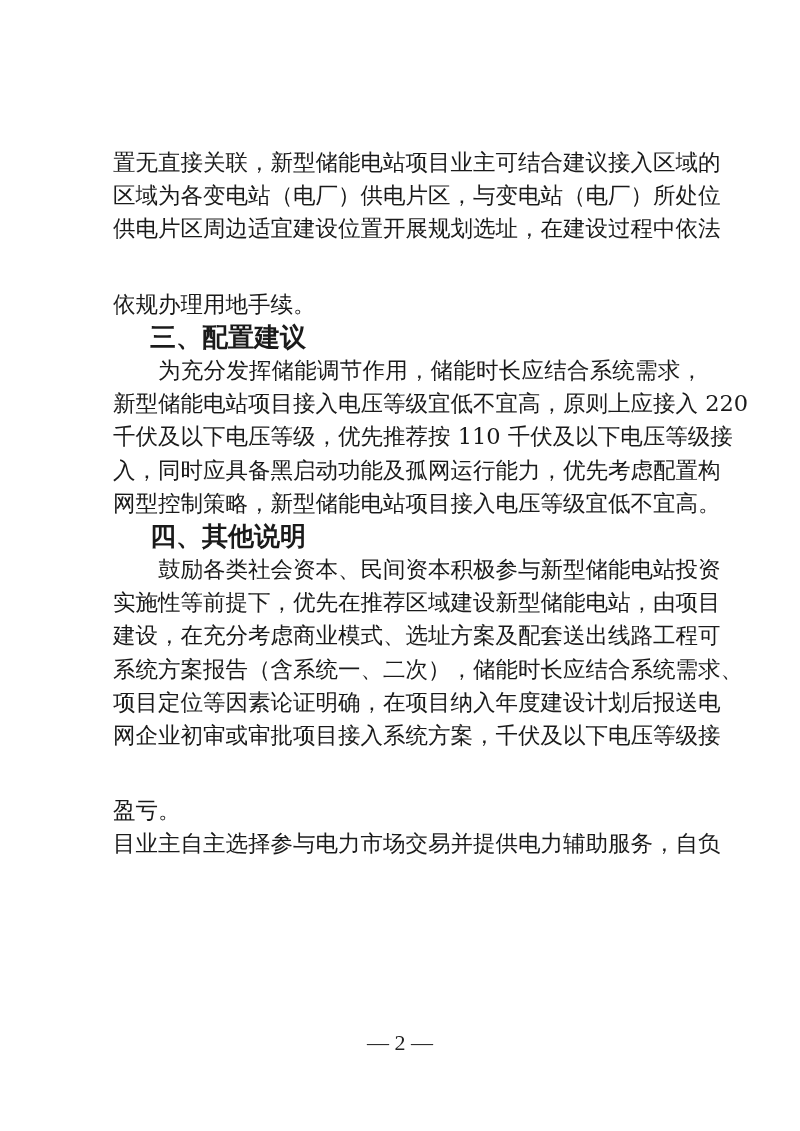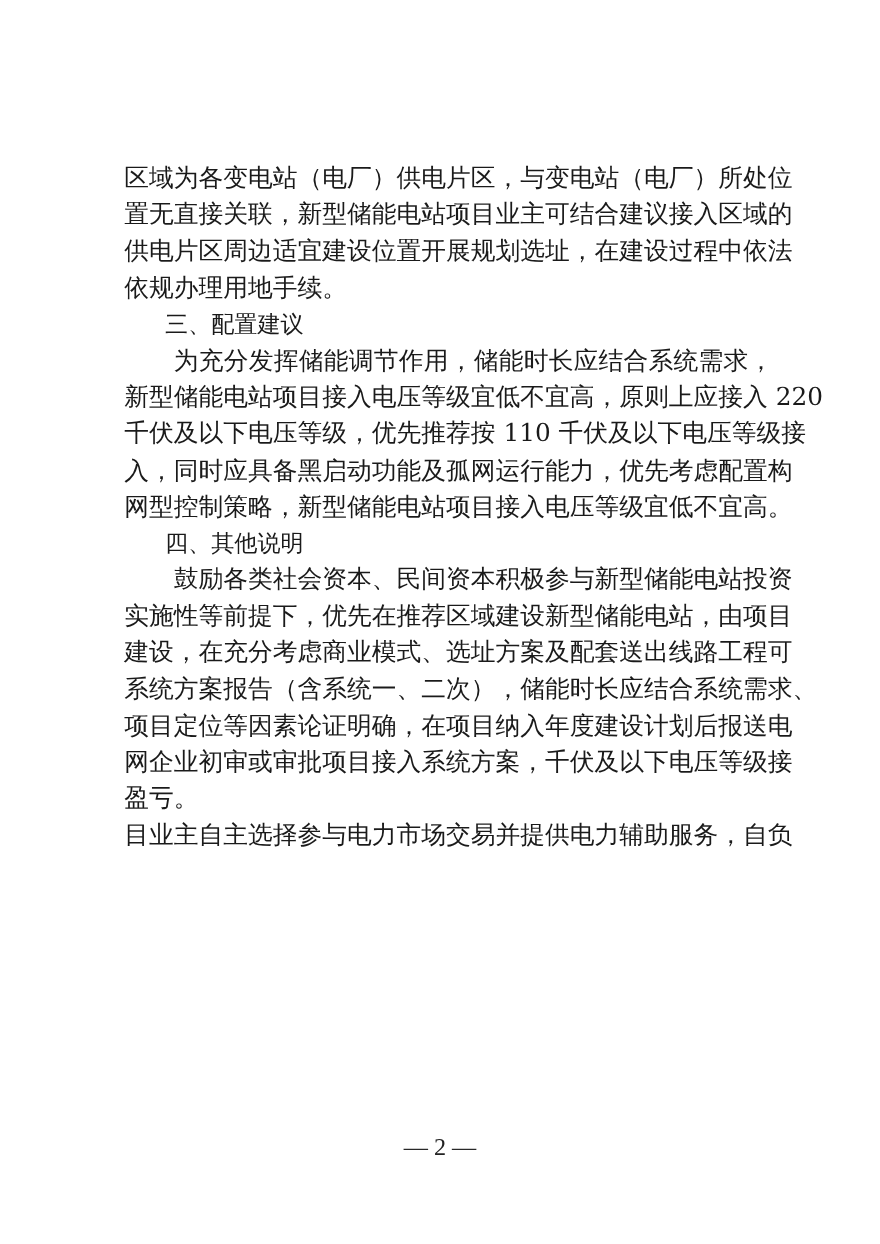--- a/index.html
+++ b/index.html
@@ -1,34 +1,34 @@
 <!DOCTYPE html>
 <html><head>
 <meta charset="utf-8">
 <style>
   html, body { margin: 0; padding: 0; background: #ffffff; }
   body { width: 800px; height: 1131px; position: relative; overflow: hidden;
          font-family: "DejaVu Serif", "Liberation Serif", serif; color: #1a1a1a; }
   .page { position: absolute; left: 113px; top: 146px; width: 590px; }
   .line { height: 33.2px; line-height: 33.2px; font-size: 22.5px; white-space: nowrap;
           text-align: justify; text-align-last: justify; letter-spacing: 0; }
-  .line.last { text-align-last: left; }
+  .line.last { text-align-last: left; margin-top: 42px; }
   .indent { padding-left: 45px; }
-  .heading { font-family: "DejaVu Sans", "Liberation Sans", sans-serif; font-weight: normal;
-             text-align-last: left; padding-left: 37px; font-size: 21px; }
+  .heading { font-family: "DejaVu Sans", "Liberation Sans", sans-serif; font-weight: bold;
+             text-align-last: left; padding-left: 37px; font-size: 26px; }
   .footer { position: absolute; top: 1030px; left: 0; width: 800px; text-align: center;
             font-size: 22px; font-family: "Liberation Serif", serif; color: #222; }
 </style>
 </head>
 <body>
 
 <div class="page">
   <div>
+    <div class="line">置无直接关联，新型储能电站项目业主可结合建议接入区域的</div>
     <div class="line">区域为各变电站（电厂）供电片区，与变电站（电厂）所处位</div>
-    <div class="line">置无直接关联，新型储能电站项目业主可结合建议接入区域的</div>
     <div class="line">供电片区周边适宜建设位置开展规划选址，在建设过程中依法</div>
     <div class="line last">依规办理用地手续。</div>
   </div>
 
   <div class="line heading">三、配置建议</div>
 
   <div>
     <div class="line indent">为充分发挥储能调节作用，储能时长应结合系统需求，</div>
     <div class="line">新型储能电站项目接入电压等级宜低不宜高，原则上应接入 220</div>
     <div class="line">千伏及以下电压等级，优先推荐按 110 千伏及以下电压等级接</div>

